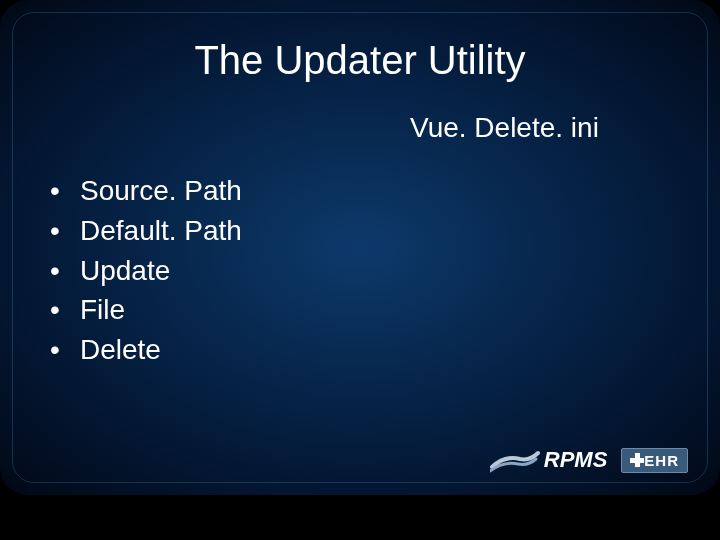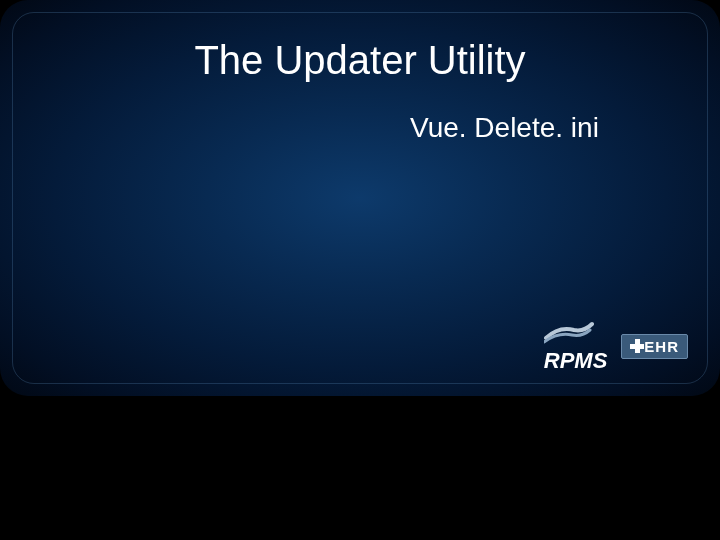--- a/index.html
+++ b/index.html
@@ -9,21 +9,21 @@
     }
     body {
       width: 720px;
       height: 540px;
       background: #000;
       font-family: Arial, Helvetica, sans-serif;
       overflow: hidden;
     }
     .slide {
       width: 720px;
-      height: 396px;
+      height: 495px;
       background: radial-gradient(ellipse at center, #0d3a6b 0%, #082a52 30%, #041b3a 60%, #020f24 85%, #010814 100%);
       border-radius: 28px;
       position: relative;
       padding: 0;
     }
     .slide-inner {
       position: absolute;
       top: 12px;
       left: 12px;
       right: 12px;
@@ -74,22 +74,22 @@
     .footer-logos {
       position: absolute;
       bottom: 22px;
       right: 32px;
       display: flex;
       align-items: center;
       gap: 14px;
     }
     .logo-rpms {
       display: flex;
+      align-items: center;
       gap: 4px;
-      flex-direction: column;
     }
     .rpms-swoosh {
       width: 50px;
       height: 26px;
       position: relative;
     }
     .rpms-text {
       color: #ffffff;
       font-size: 22px;
       font-weight: bold;
@@ -138,20 +138,27 @@
 </head>
 <body>
 
 <div class="slide">
   <div class="slide-inner"></div>
 
   <h1 class="title">The Updater Utility</h1>
 
   <div class="subtitle">Vue. Delete. ini</div>
 
+  <ul class="bullet-list">
+    <li>Source. Path</li>
+    <li>Default. Path</li>
+    <li>Update</li>
+    <li>File</li>
+    <li>Delete</li>
+  </ul>
 
   <div class="footer-logos">
     <div class="logo-rpms">
       <div class="rpms-swoosh">
         <svg viewBox="0 0 50 26" width="50" height="26">
           <path d="M 2 20 Q 15 8, 30 12 Q 40 14, 48 6" stroke="#b8c8d8" stroke-width="4" fill="none" stroke-linecap="round"></path>
           <path d="M 0 24 Q 14 14, 28 17 Q 38 19, 46 12" stroke="#8aa5c0" stroke-width="3" fill="none" stroke-linecap="round"></path>
         </svg>
       </div>
       <span class="rpms-text">RPMS</span>

